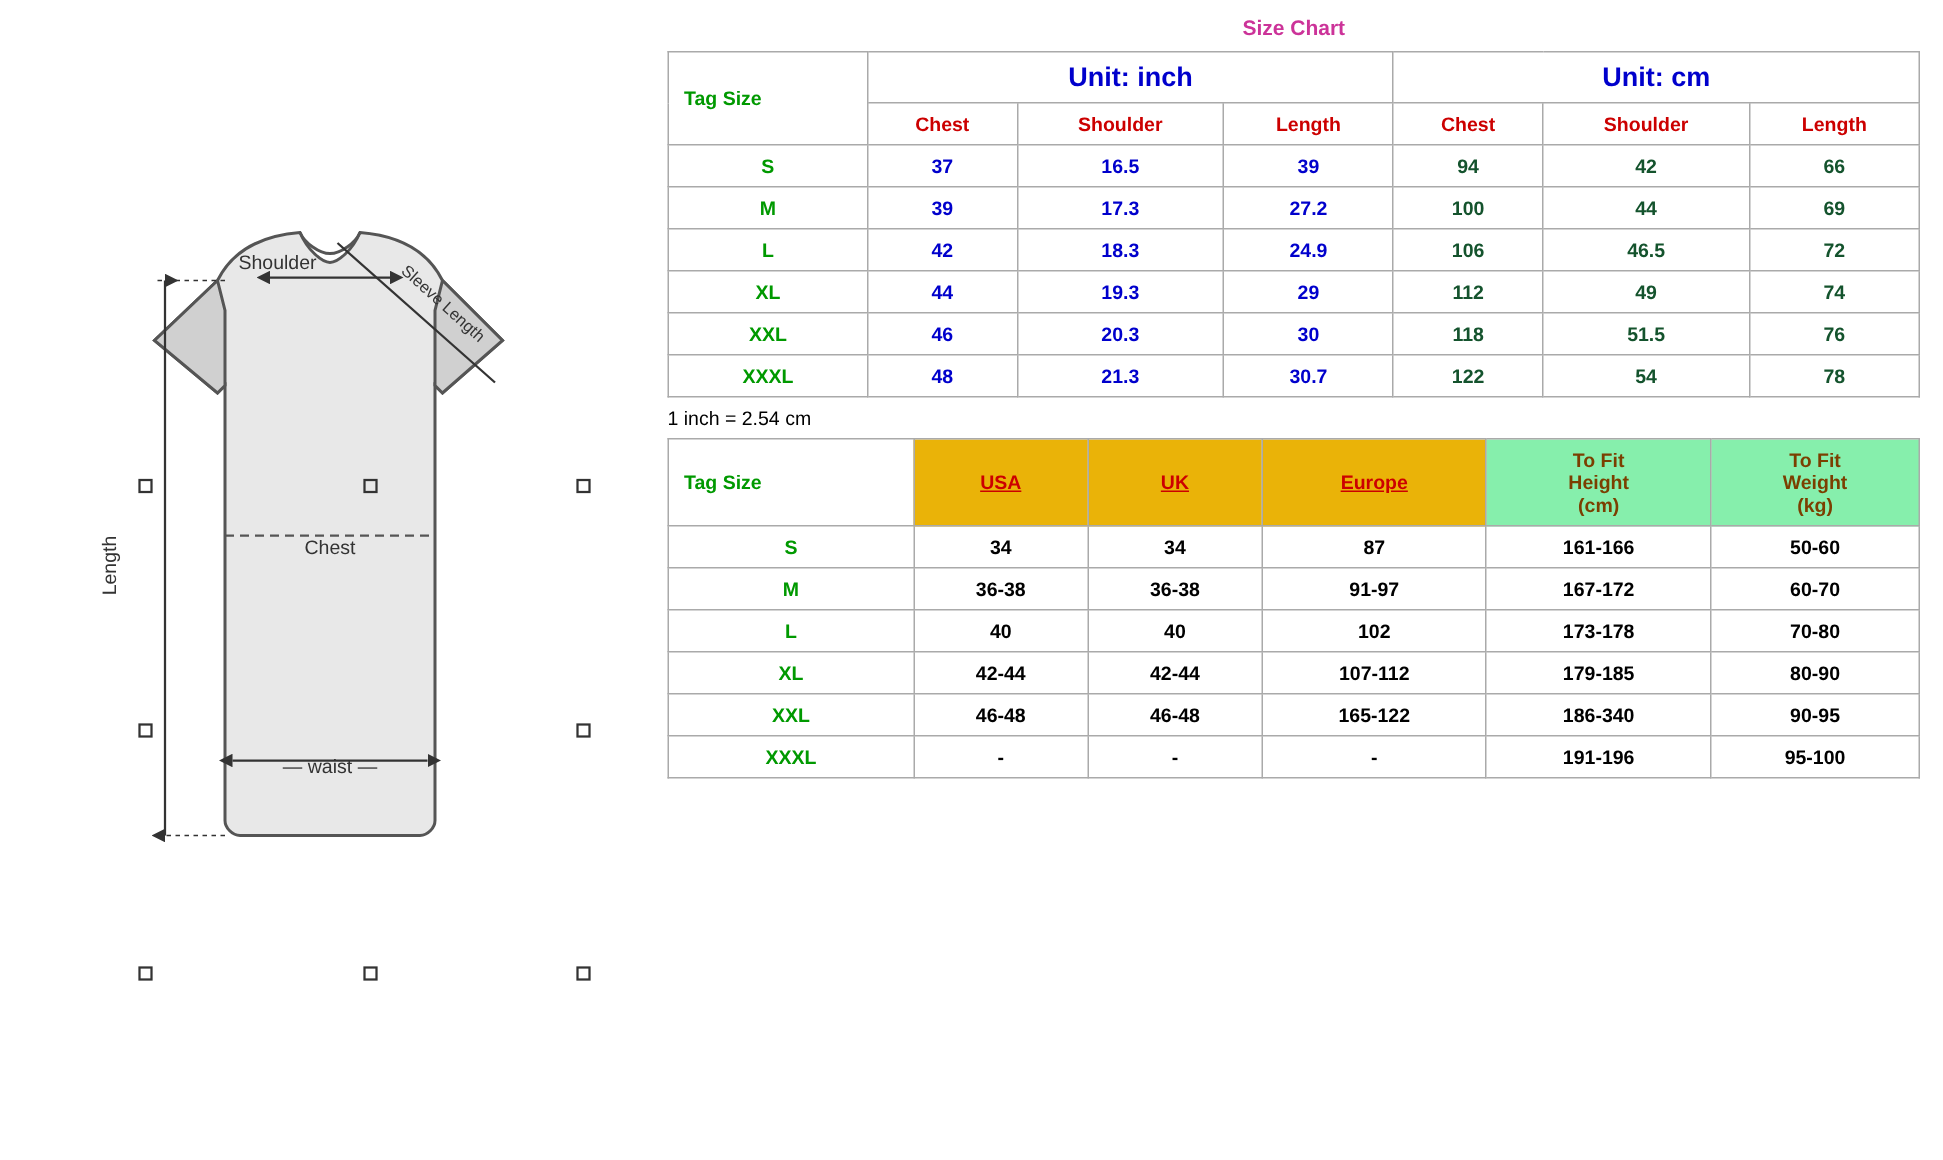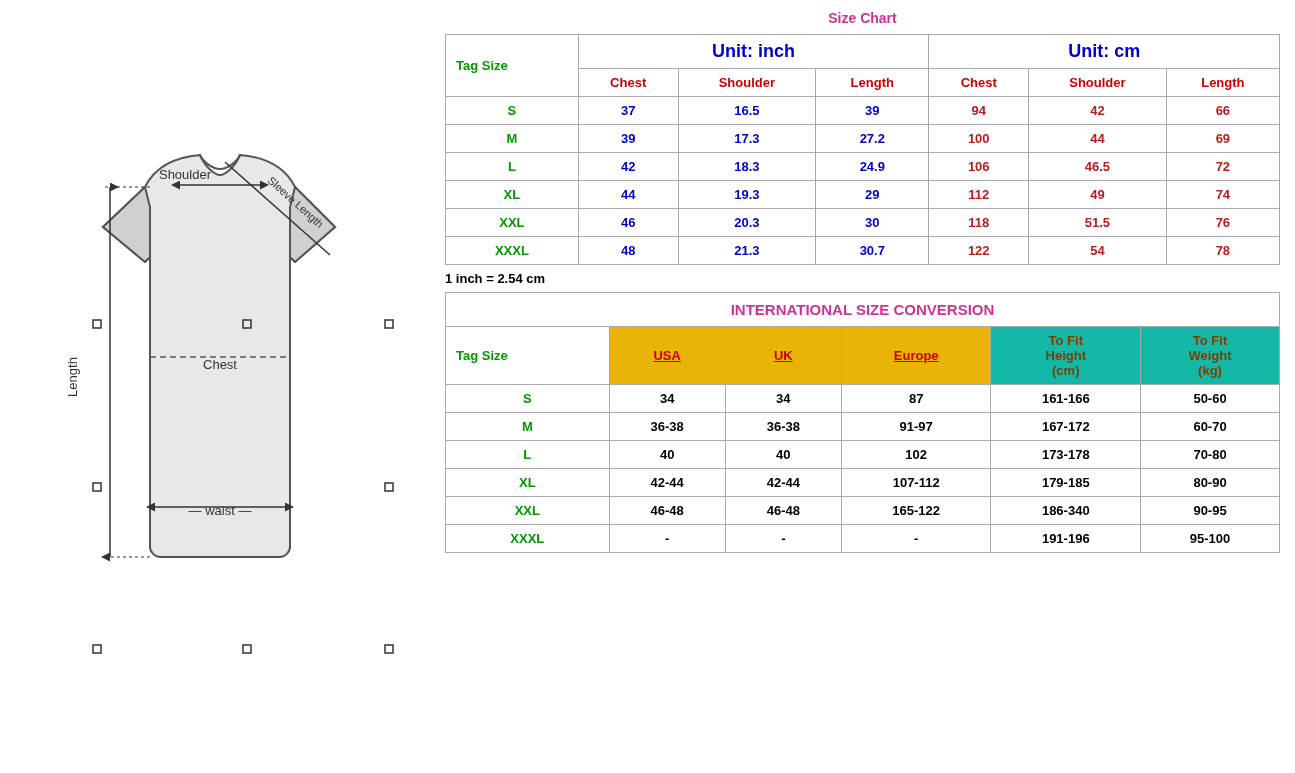--- a/index.html
+++ b/index.html
@@ -86,50 +86,50 @@
       color: #009900;
       font-weight: bold;
     }
 
     .inch-val {
       color: #0000cc;
       font-weight: bold;
     }
 
     .cm-val {
-      color: #b91c1c;
+      color: #14532d;
       font-weight: bold;
     }
 
     .inch-note {
       color: #000;
       font-size: 13px;
       margin: 6px 0;
-      font-weight: bold;
+      font-weight: normal;
     }
 
     .intl-title {
       text-align: center;
       color: #cc3399;
       font-size: 15px;
       font-weight: bold;
       padding: 8px 0;
     }
 
     .intl-col-header {
       color: #cc0000;
       font-weight: bold;
       background: #eab308;
       text-decoration: underline;
     }
 
     .tofit-header {
       color: #7b3f00;
       font-weight: bold;
-      background: #14b8a6;
+      background: #86efac;
       margin-top: 25px;
     }
 
     .intl-val {
       color: #000;
       font-weight: bold;
     }
 
     .intl-tag-header {
       color: #009900;
@@ -295,23 +295,20 @@
     <td class="cm-val">78</td>
   </tr>
       </tbody>
   </table>
 
   <div class="inch-note">1 inch = 2.54 cm</div>
 
   <table>
     <thead>
       <tr>
-        <th colspan="6" class="intl-title">INTERNATIONAL SIZE CONVERSION</th>
-      </tr>
-      <tr>
         <th class="intl-tag-header">Tag Size</th>
         <th class="intl-col-header">USA</th>
         <th class="intl-col-header">UK</th>
         <th class="intl-col-header">Europe</th>
         <th class="tofit-header">To Fit<br>Height<br>(cm)</th>
         <th class="tofit-header">To Fit<br>Weight<br>(kg)</th>
       </tr>
     </thead>
     <tbody id="intl-table-body">
     <tr>

